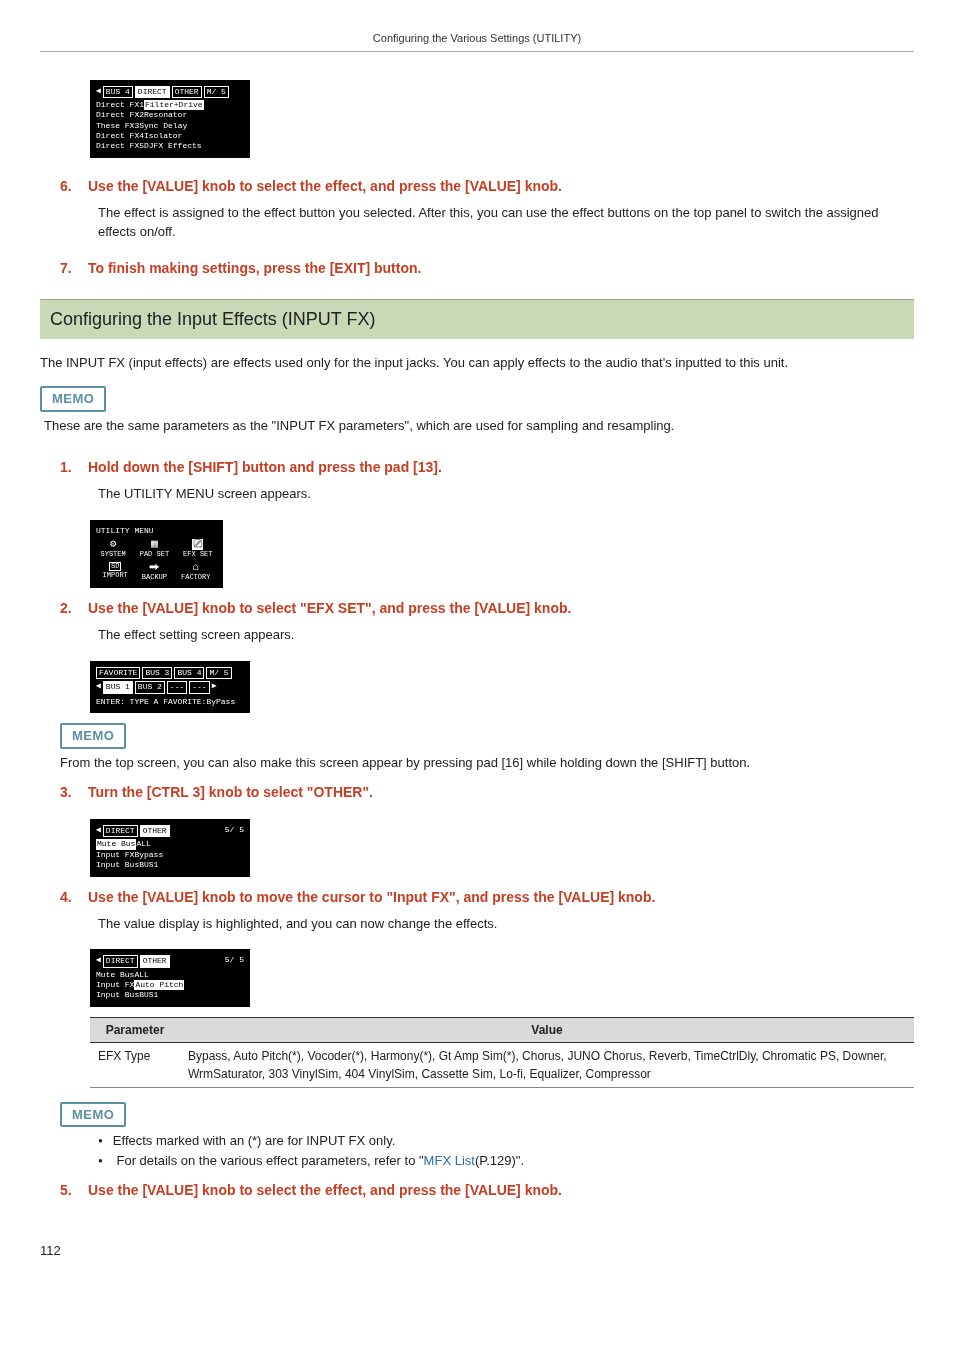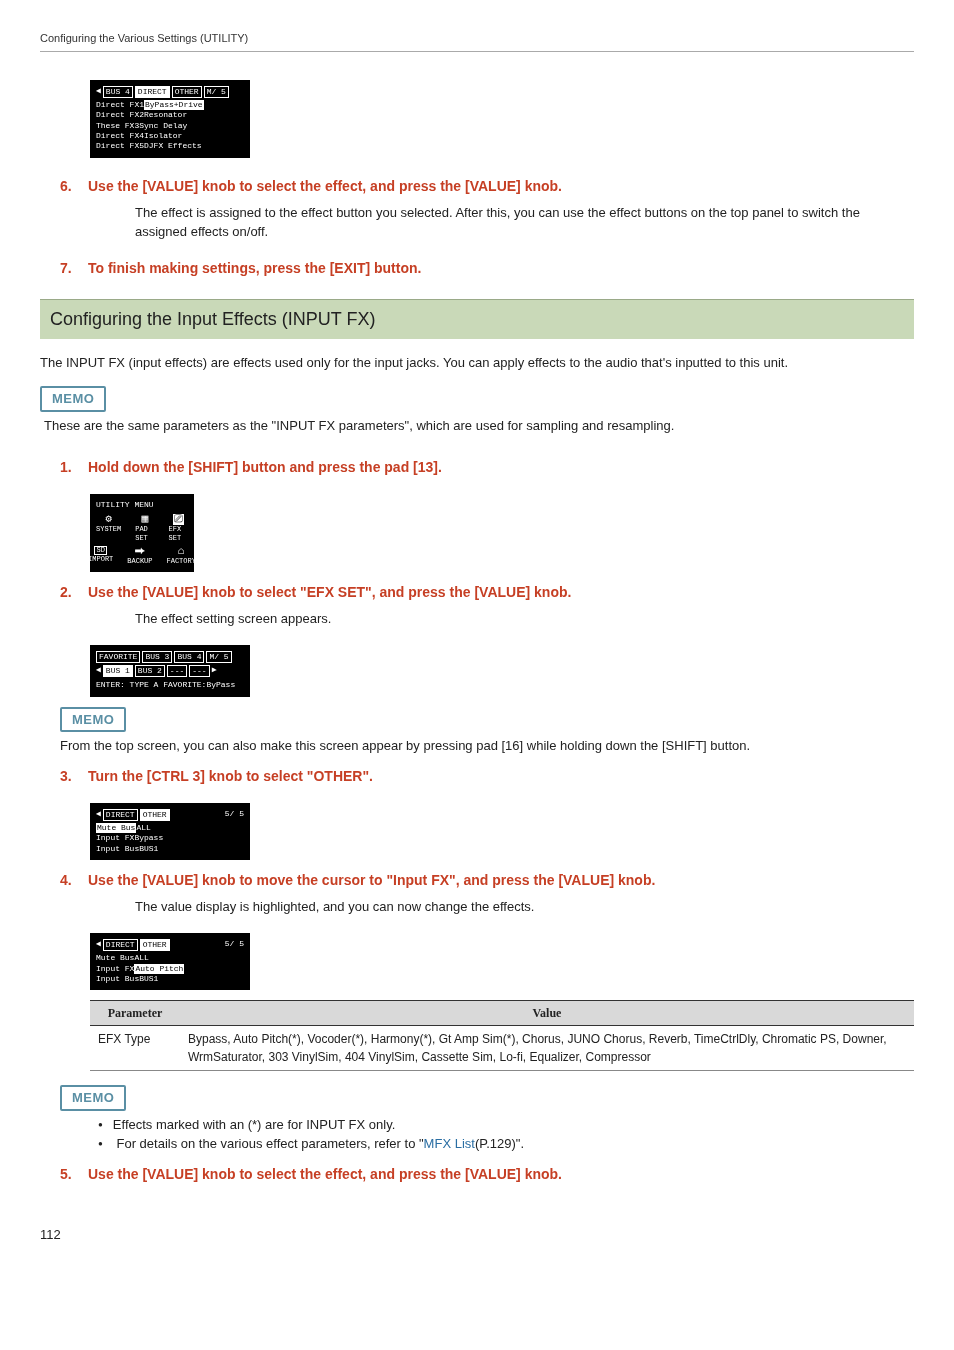--- a/index.html
+++ b/index.html
@@ -12,20 +12,21 @@
     width: 954px;
     margin: 0 auto;
     padding: 30px 40px 40px 40px;
   }
   .top-header {
     font-size: 11px;
     color: #333;
     border-bottom: 1px solid #aaa;
     padding-bottom: 4px;
     margin-bottom: 28px;
+    text-align: center;
   }
   .lcd {
     background: #000;
     color: #fff;
     width: 160px;
     padding: 6px;
     margin-left: 50px;
     margin-bottom: 18px;
     font-family: "Courier New", monospace;
     font-size: 8px;
@@ -45,21 +46,21 @@
     margin-bottom: 16px;
   }
   .step-header {
     color: #c63f24;
     font-weight: bold;
     font-size: 14px;
     margin-bottom: 6px;
   }
   .step-header .num { display:inline-block; width: 28px; }
   .step-body {
-    margin-left: 75px;
+    margin-left: 38px;
     color: #222;
   }
   .section-bar {
     background: #c9d9b8;
     border-top: 1px solid #9aaa88;
     padding: 6px 10px;
     font-size: 18px;
     margin: 20px 0 14px 0;
   }
   .para { margin-bottom: 14px; }
@@ -85,21 +86,20 @@
     margin-top: 6px;
     margin-bottom: 14px;
   }
   table.param th {
     background: #d9d9d9;
     border-top: 1px solid #333;
     border-bottom: 1px solid #333;
     padding: 3px 8px;
     font-size: 12px;
     text-align: center;
-    font-family: Liberation Serif, serif;
   }
   table.param td {
     border-bottom: 1px solid #888;
     padding: 4px 8px;
     font-size: 12px;
     vertical-align: top;
   }
   table.param td.pname { width: 90px; }
   ul.bullets { list-style: none; margin-left: 38px; margin-bottom: 10px;}
   ul.bullets li::before { content:"●"; font-size:8px; padding-right:10px; vertical-align:2px;}
@@ -114,21 +114,21 @@
 <div class="lcd">
   <div class="tabrow">
     <span>◀</span>
     <span class="tab">BUS 4</span>
     <span class="tab inv">DIRECT</span>
     <span class="tab">OTHER</span>
     <span class="tab">M/ 5</span>
   </div>
   <div class="row">
       <span>Direct FX1</span>
-      <span class="hl">ByPass+Drive</span>
+      <span class="hl">Filter+Drive</span>
     </div>
   <div class="row">
       <span>Direct FX2</span>
       <span>Resonator</span>
     </div>
   <div class="row">
       <span>These FX3</span>
       <span>Sync Delay</span>
     </div>
   <div class="row">
@@ -154,22 +154,23 @@
 
 <p class="para">The INPUT FX (input effects) are effects used only for the input jacks. You can apply effects to the audio that's inputted to this unit.</p>
 
 <div>
   <div class="memo-box">MEMO</div>
   <div class="memo-text">These are the same parameters as the "INPUT FX parameters", which are used for sampling and resampling.</div>
 </div>
 
 <div class="step">
   <div class="step-header"><span class="num">1.</span><span>Hold down the [SHIFT] button and press the pad [13].</span></div>
-</div>
-<div class="lcd sub-lcd" style="width:104px;">
+  <div class="step-body">The UTILITY MENU screen appears.</div>
+</div>
+<div class="lcd sub-lcd" style="width:133px;">
   <div>UTILITY MENU</div>
   <div class="icon-row" style="margin-top:3px;">
     <div class="icon">
         <span class="gly">⚙</span>
         <span>SYSTEM</span>
       </div>
     <div class="icon">
         <span class="gly">▦</span>
         <span>PAD SET</span>
       </div>

